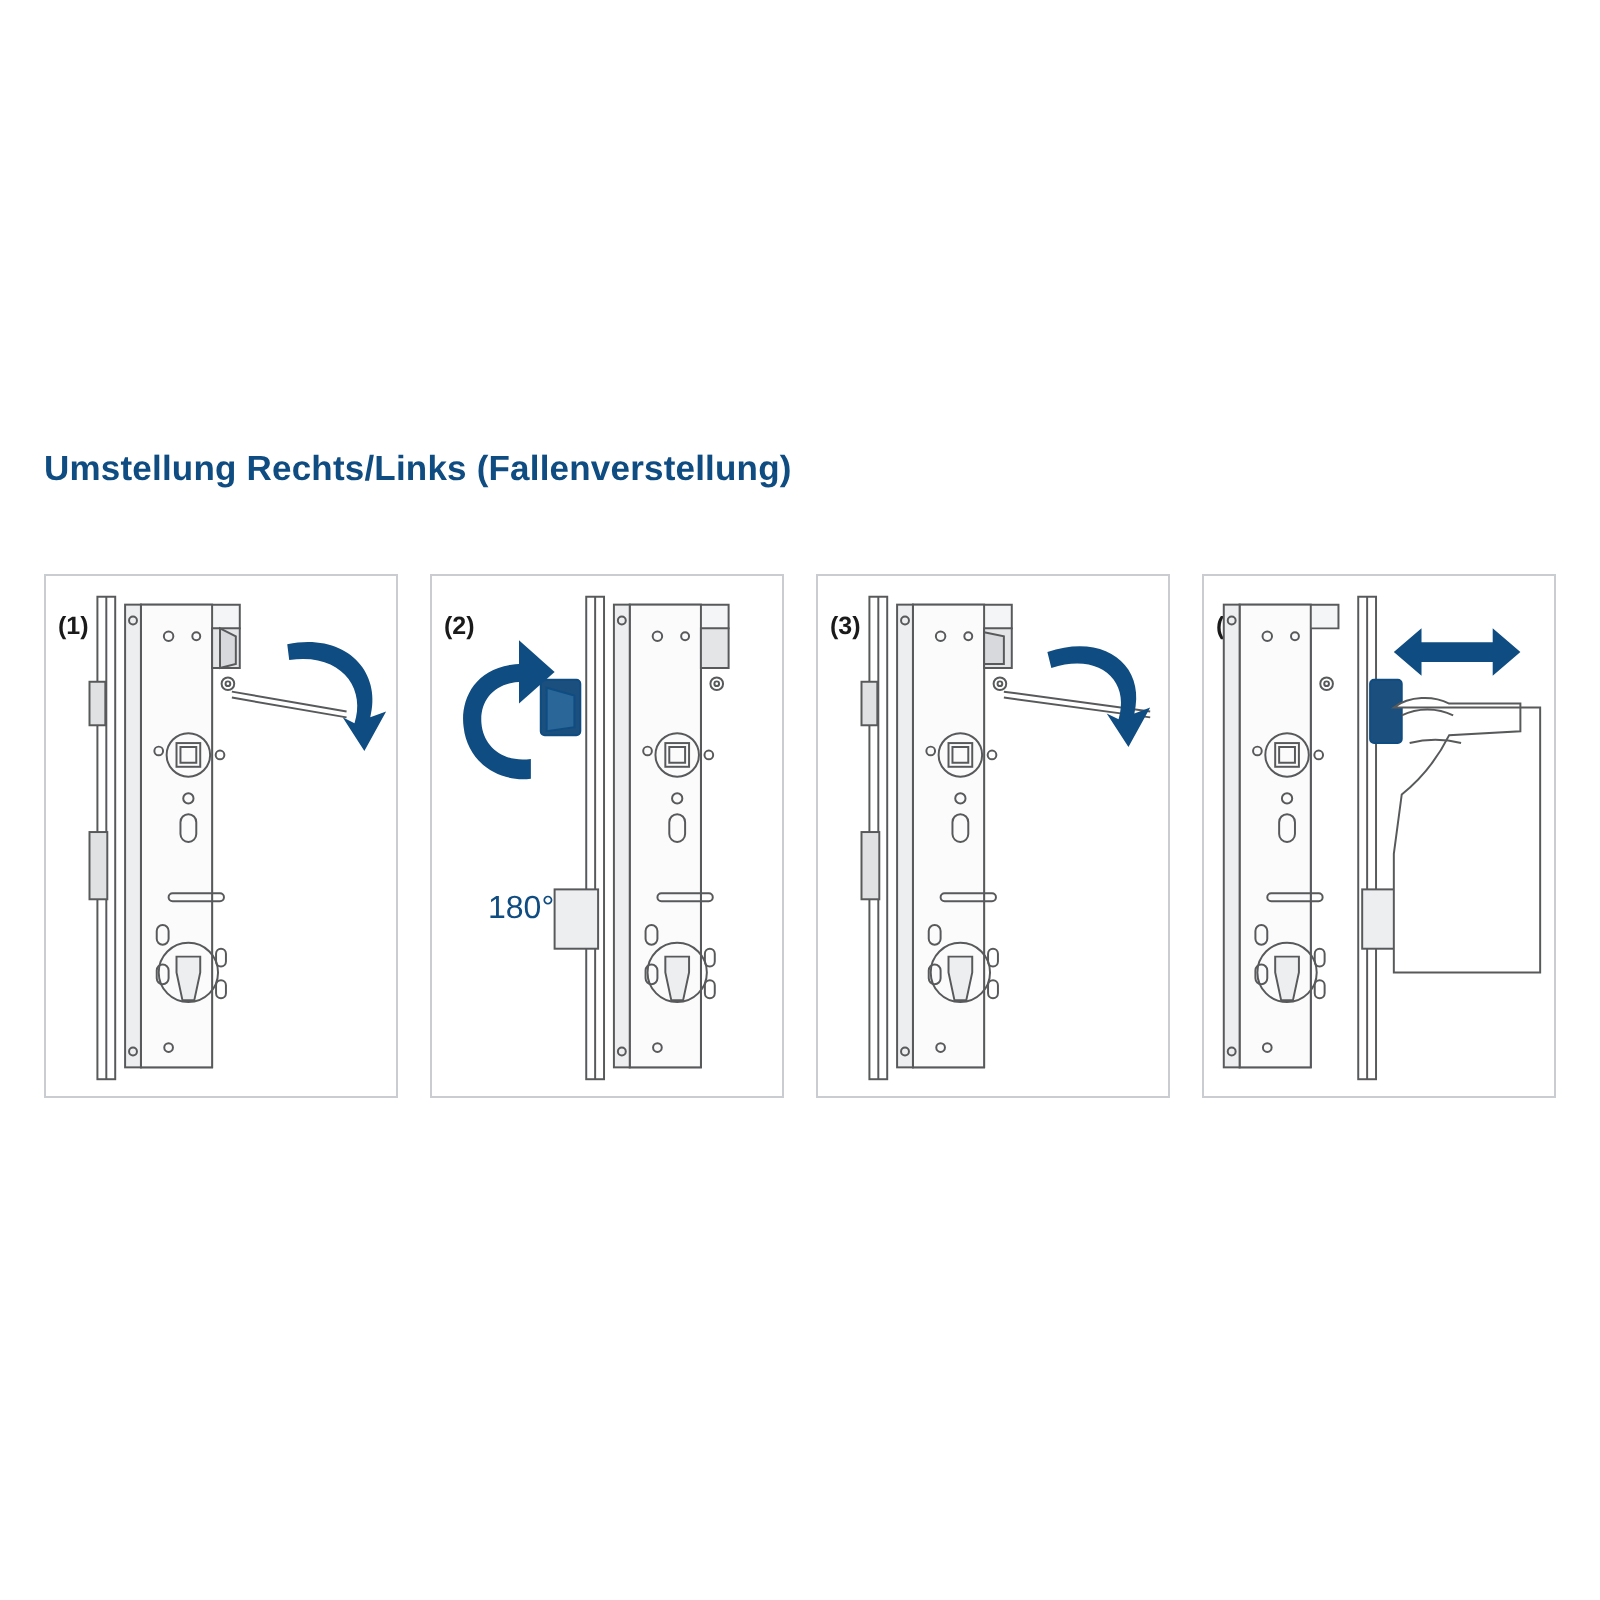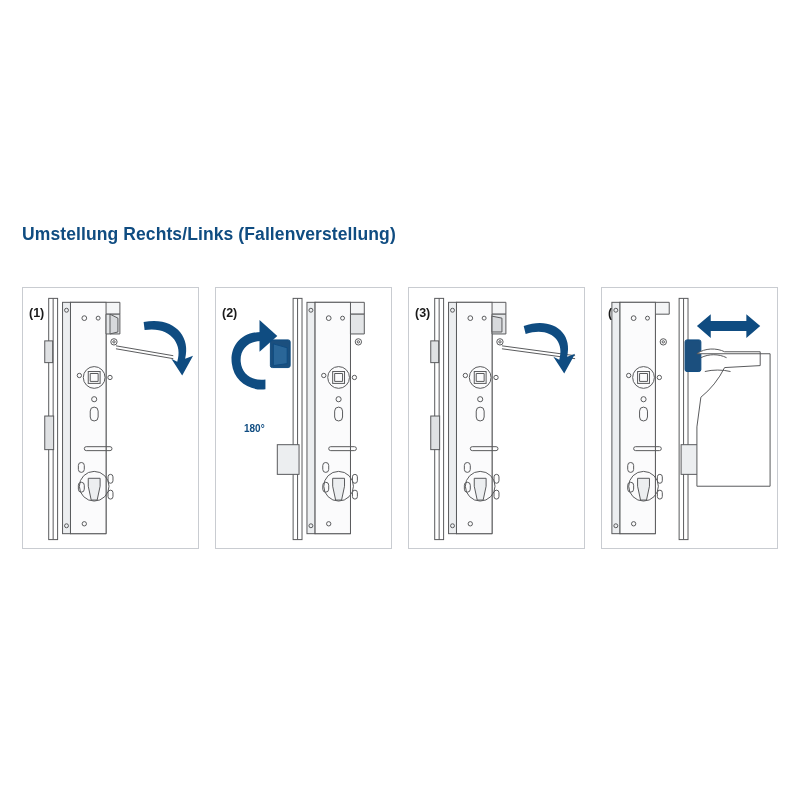--- a/index.html
+++ b/index.html
@@ -50,23 +50,24 @@
   }
   .panel-svg {
     position: absolute;
     left: 0;
     top: 0;
     width: 100%;
     height: 100%;
   }
   .rot-label {
     position: absolute;
-    font-size: 10px;
-    font-weight: bold;
+    font-size: 16px;
+    font-weight: normal;
     color: #0f4c81;
+    margin-top: 23px;
   }
   #rot-label-2 { left: 28px; top: 135px; }
 </style>
 </head>
 <body>
 
 <div id="root">
 
   <div id="title">Umstellung Rechts/Links (Fallenverstellung)</div>
 

